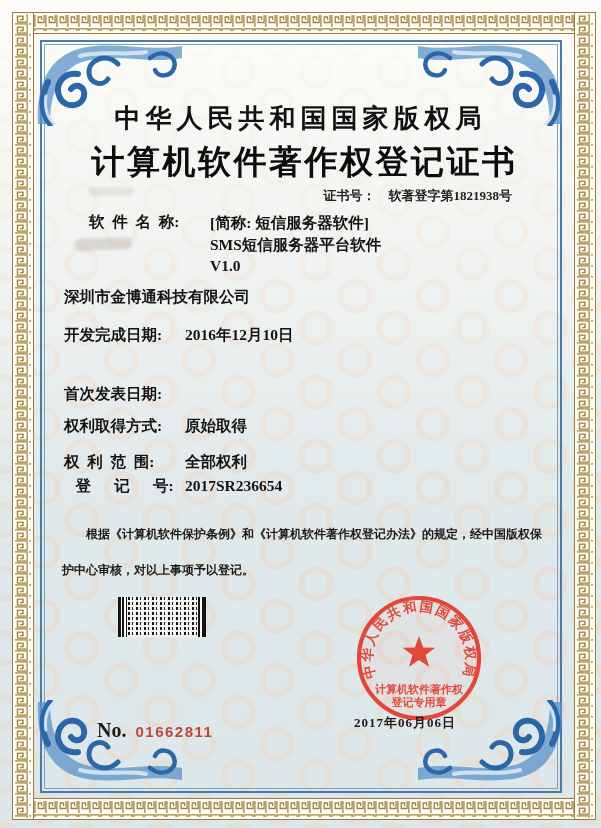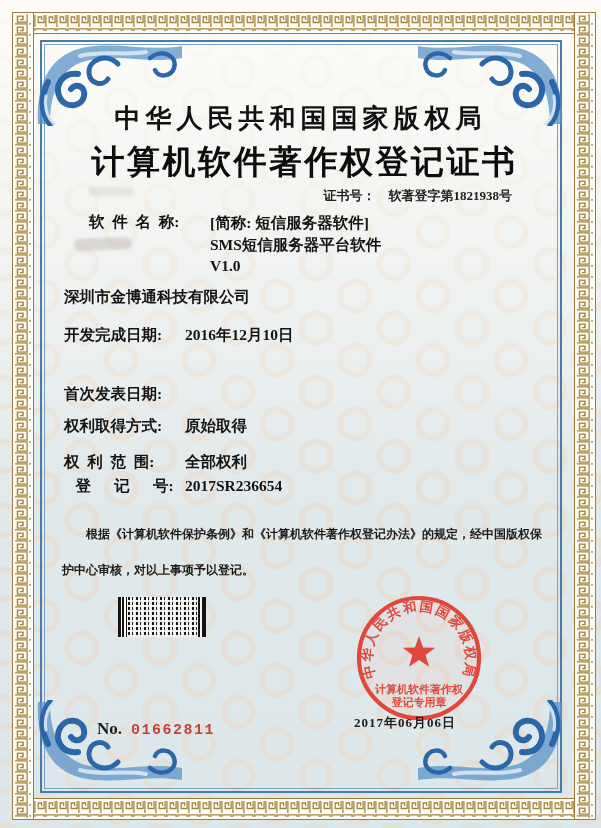--- a/index.html
+++ b/index.html
@@ -57,22 +57,22 @@
       linear-gradient(90deg,#141414 0 3px,#f8f8f8 3px 4px,#141414 4px 6px,#f8f8f8 6px 8px,#141414 8px 9px,#f8f8f8 9px 10px),
       linear-gradient(90deg,#f8f8f8 0 1px,#141414 1px 3px,#f8f8f8 3px 5px,#141414 5px 9px),
       repeating-linear-gradient(0deg,rgba(250,250,248,.95) 0 2px,rgba(0,0,0,0) 2px 5px),
       repeating-linear-gradient(90deg,#1a1a1a 0 2px,#f2f2f0 2px 4px,#1a1a1a 4px 5px,#f2f2f0 5px 8px);
     background-size:10px 100%,9px 100%,calc(100% - 19px) 100%,calc(100% - 19px) 100%;
     background-position:0 0,100% 0,10px 0,10px 0;
     background-repeat:no-repeat;
   }
 
   .serial{position:absolute;left:97px;top:719px;display:flex;align-items:baseline;}
-  .serial .no-prefix{font-size:17px;font-weight:700;color:#1c1c1c;margin-right:9px;}
-  .serial .no-digits{font-family:Liberation Mono, monospace;
+  .serial .no-prefix{font-size:20px;font-weight:700;color:#1c1c1c;margin-right:9px;}
+  .serial .no-digits{font-family:Liberation Sans, sans-serif;
     font-size:15px;font-weight:700;color:#c2453a;letter-spacing:1.5px;}
 
   .seal{position:absolute;left:352px;top:592px;opacity:.93;}
   .seal text{font-family:"Liberation Serif","DejaVu Serif",serif;}
   .sealdate{position:absolute;left:354px;top:714px;font-size:13px;font-weight:900;
     letter-spacing:1px;color:#1d1d1d;}
 
   .smudge{position:absolute;background:rgba(158,146,138,.30);filter:blur(1.5px);border-radius:8px;}
   .smudge.s1{left:74px;top:238px;width:58px;height:12px;transform:rotate(-2deg);}
   .smudge.s2{left:88px;top:187px;width:46px;height:9px;opacity:.6;}

